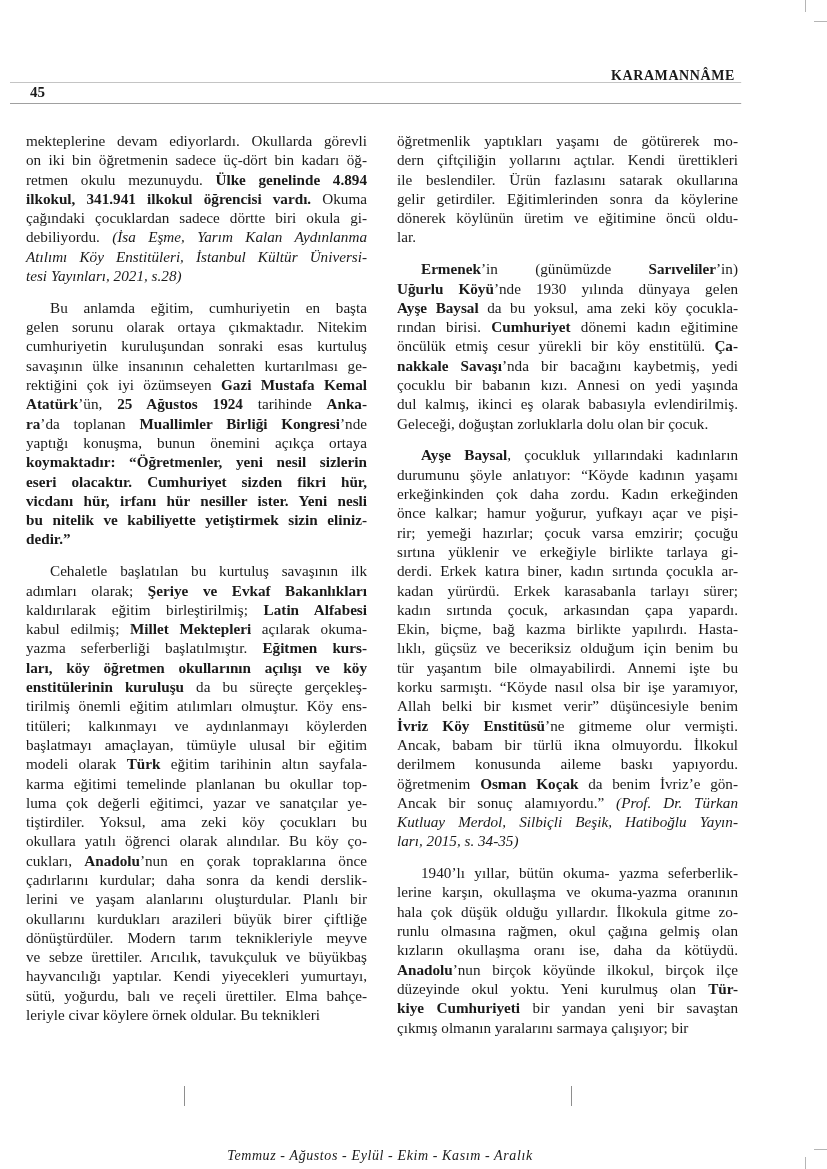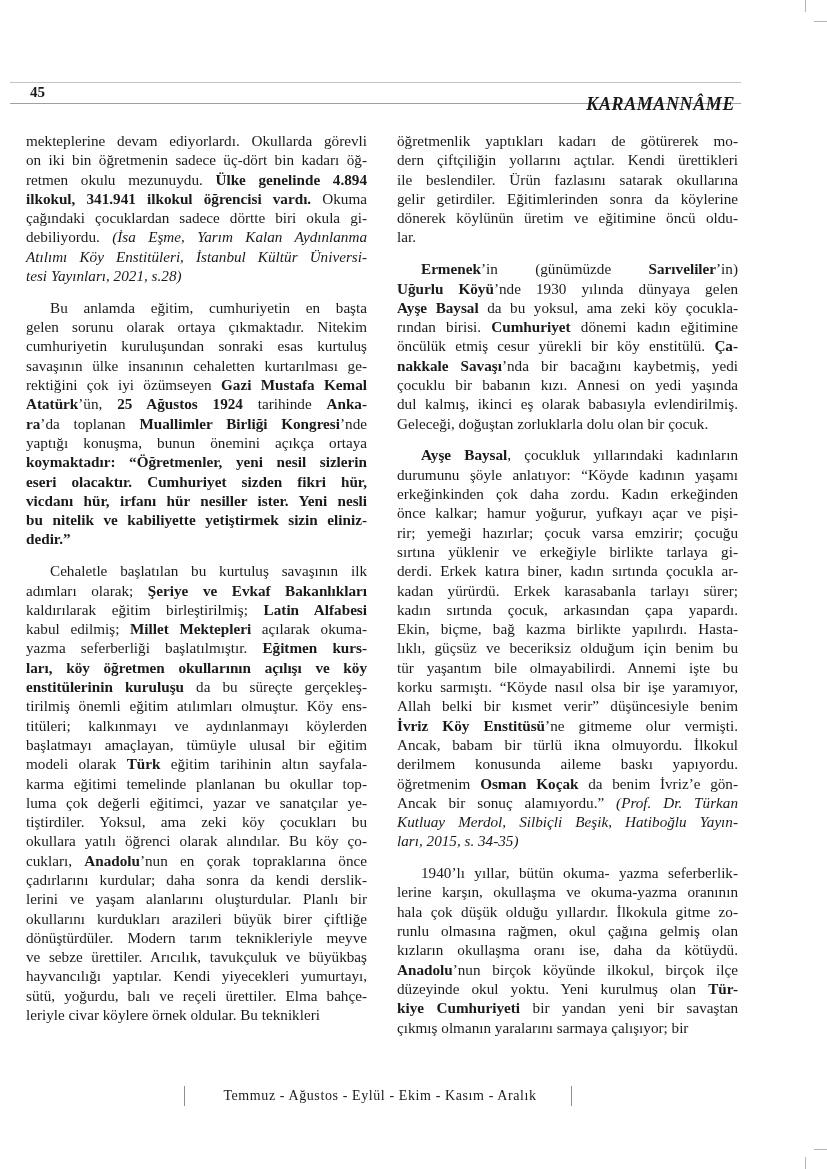--- a/index.html
+++ b/index.html
@@ -1,30 +1,30 @@
 <!DOCTYPE html>
 <html><head>
 <meta charset="utf-8">
 <style>
   html, body { margin: 0; padding: 0; background: #ffffff; }
   body { width: 827px; height: 1169px; position: relative; overflow: hidden;
          font-family: "Liberation Serif", "DejaVu Serif", serif; color: #1a1a1a; }
   .crop { position: absolute; background: #b5b5b5; }
   .page-number { position: absolute; left: 30px; top: 84px; font-size: 15px; font-weight: bold; letter-spacing: 0px; }
-  .journal-title { position: absolute; right: 92px; top: 94px; font-size: 18px; font-weight: bold; letter-spacing: 0.6px; font-style: italic; }
+  .journal-title { position: absolute; right: 92px; top: 68px; font-size: 14px; font-weight: bold; letter-spacing: 0.6px; }
   .column { position: absolute; top: 131px; width: 341px; font-size: 15.2px; line-height: 19.3px; }
   .col-left { left: 26px; }
   .col-right { left: 397px; }
   .para { margin: 0 0 12.5px 0; }
   .line { display: block; white-space: nowrap; text-align: justify; text-align-last: justify; height: 19.3px; }
   .line.last { text-align-last: left; }
   .line.indent { text-indent: 24px; }
   .b { font-weight: bold; }
   .i { font-style: italic; }
-  .footer-text { position: absolute; top: 1088px; left: 0; width: 760px; text-align: center; font-size: 14px; letter-spacing: 0.6px; }
+  .footer-text { position: absolute; top: 1148px; left: 0; width: 760px; text-align: center; font-size: 14px; font-style: italic; letter-spacing: 0.6px; }
   .footer-bar { position: absolute; top: 1086px; width: 1px; height: 20px; background: #8e8e8e; }
 </style>
 </head>
 <body>
 
 <div class="crop" style="left:805px; top:0; width:1px; height:12px;"></div>
 <div class="crop" style="left:814px; top:21px; width:13px; height:1px;"></div>
 <div class="crop" style="left:814px; top:1149px; width:13px; height:1px;"></div>
 <div class="crop" style="left:805px; top:1157px; width:1px; height:12px;"></div>
 
@@ -85,21 +85,21 @@
       <span class="line"><span>okullarını kurdukları arazileri büyük birer çiftliğe</span></span>
       <span class="line"><span>dönüştürdüler. Modern tarım teknikleriyle meyve</span></span>
       <span class="line"><span>ve sebze ürettiler. Arıcılık, tavukçuluk ve büyükbaş</span></span>
       <span class="line"><span>hayvancılığı yaptılar. Kendi yiyecekleri yumurtayı,</span></span>
       <span class="line"><span>sütü,  yoğurdu, balı ve reçeli ürettiler. Elma bahçe-</span></span>
       <span class="line last"><span>leriyle civar köylere örnek oldular. Bu teknikleri</span></span>
     </div>
   </div>
 <div class="column col-right" id="col-right">
     <div class="para">
-      <span class="line"><span>öğretmenlik yaptıkları kadarı de götürerek mo-</span></span>
+      <span class="line"><span>öğretmenlik yaptıkları yaşamı de götürerek mo-</span></span>
       <span class="line"><span>dern çiftçiliğin yollarını açtılar. Kendi ürettikleri</span></span>
       <span class="line"><span>ile beslendiler. Ürün fazlasını satarak okullarına</span></span>
       <span class="line"><span>gelir getirdiler.  Eğitimlerinden sonra da köylerine</span></span>
       <span class="line"><span>dönerek köylünün üretim ve eğitimine öncü oldu-</span></span>
       <span class="line last"><span>lar.</span></span>
     </div>
     <div class="para">
       <span class="line indent"><span class="b">Ermenek</span><span>’in  (günümüzde  </span><span class="b">Sarıveliler</span><span>’in)</span></span>
       <span class="line"><span class="b">Uğurlu Köyü</span><span>’nde 1930 yılında dünyaya gelen</span></span>
       <span class="line"><span class="b">Ayşe Baysal</span><span> da bu yoksul, ama zeki köy çocukla-</span></span>

